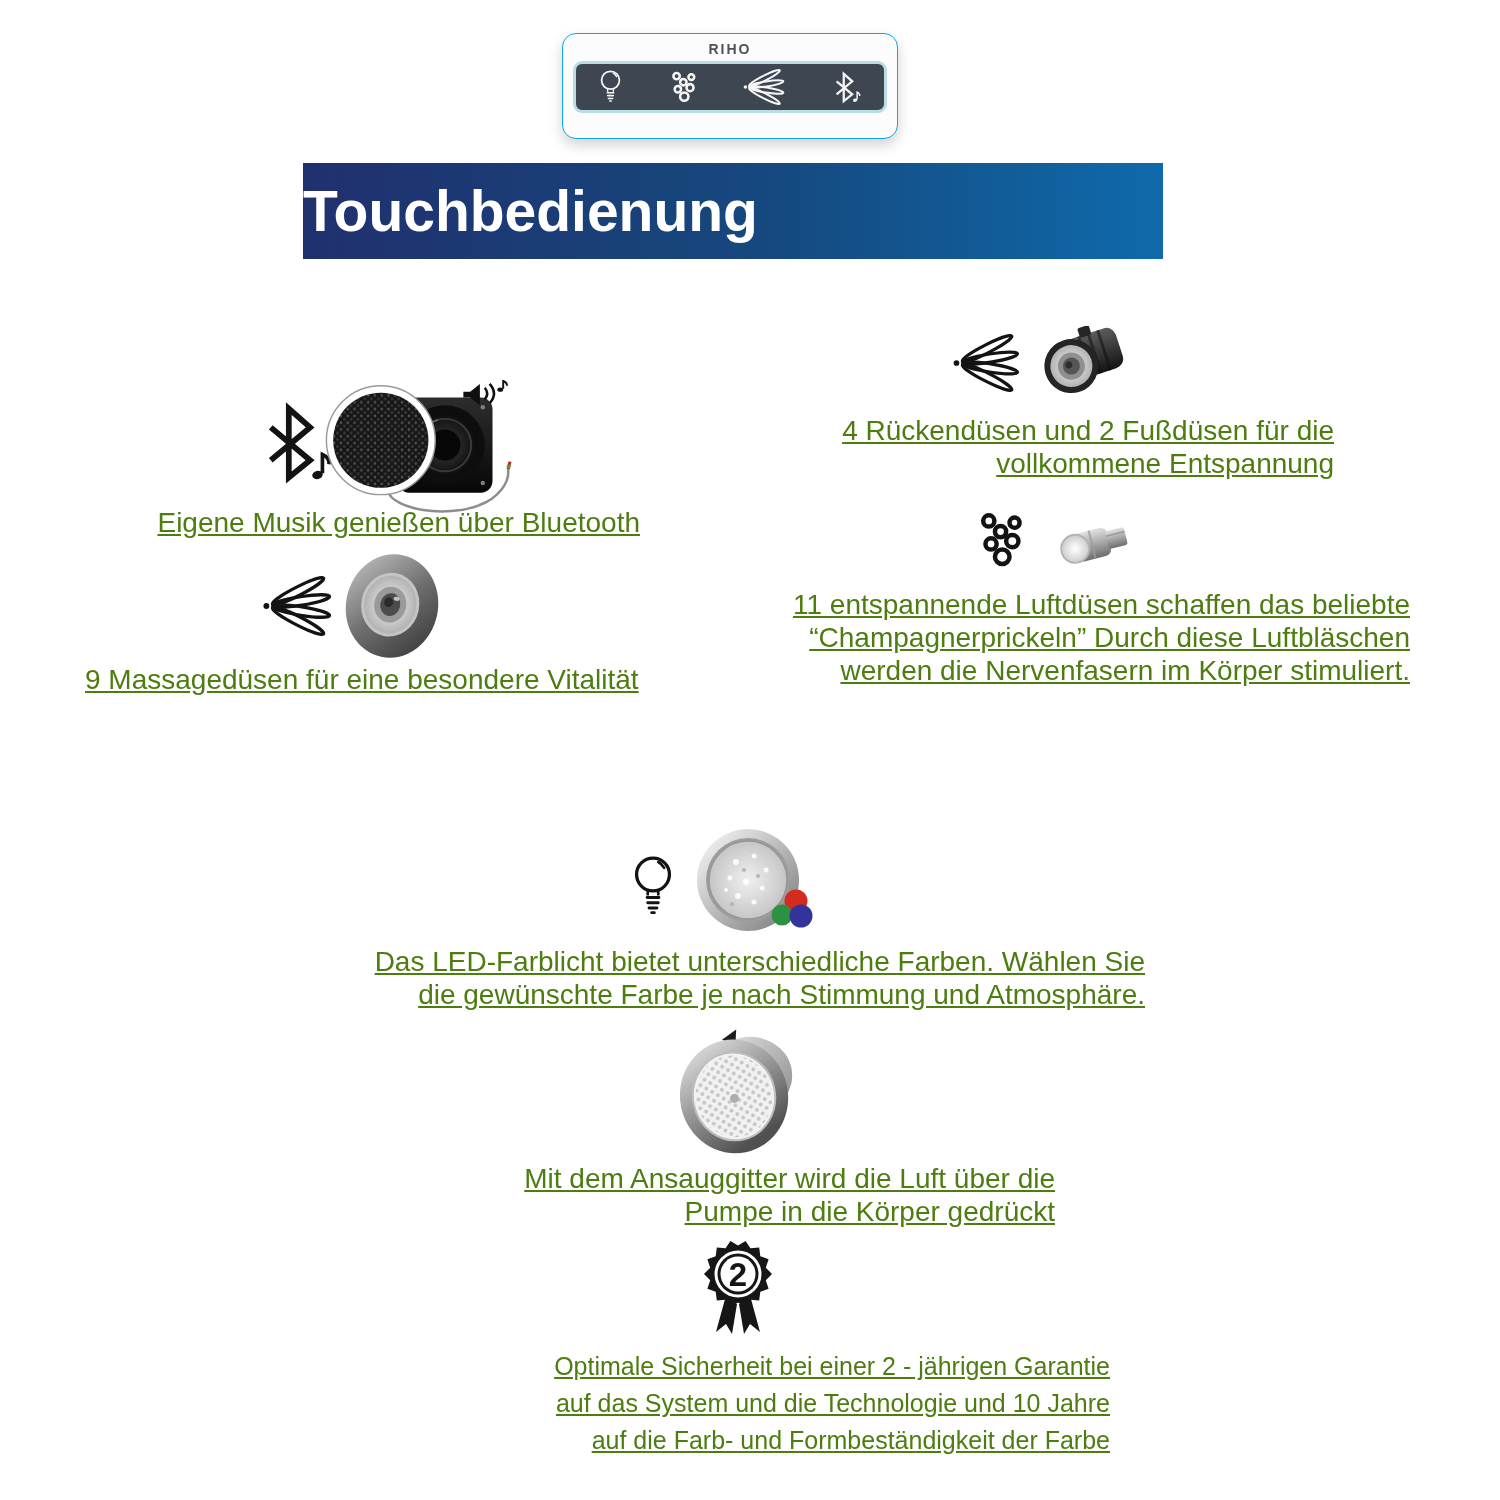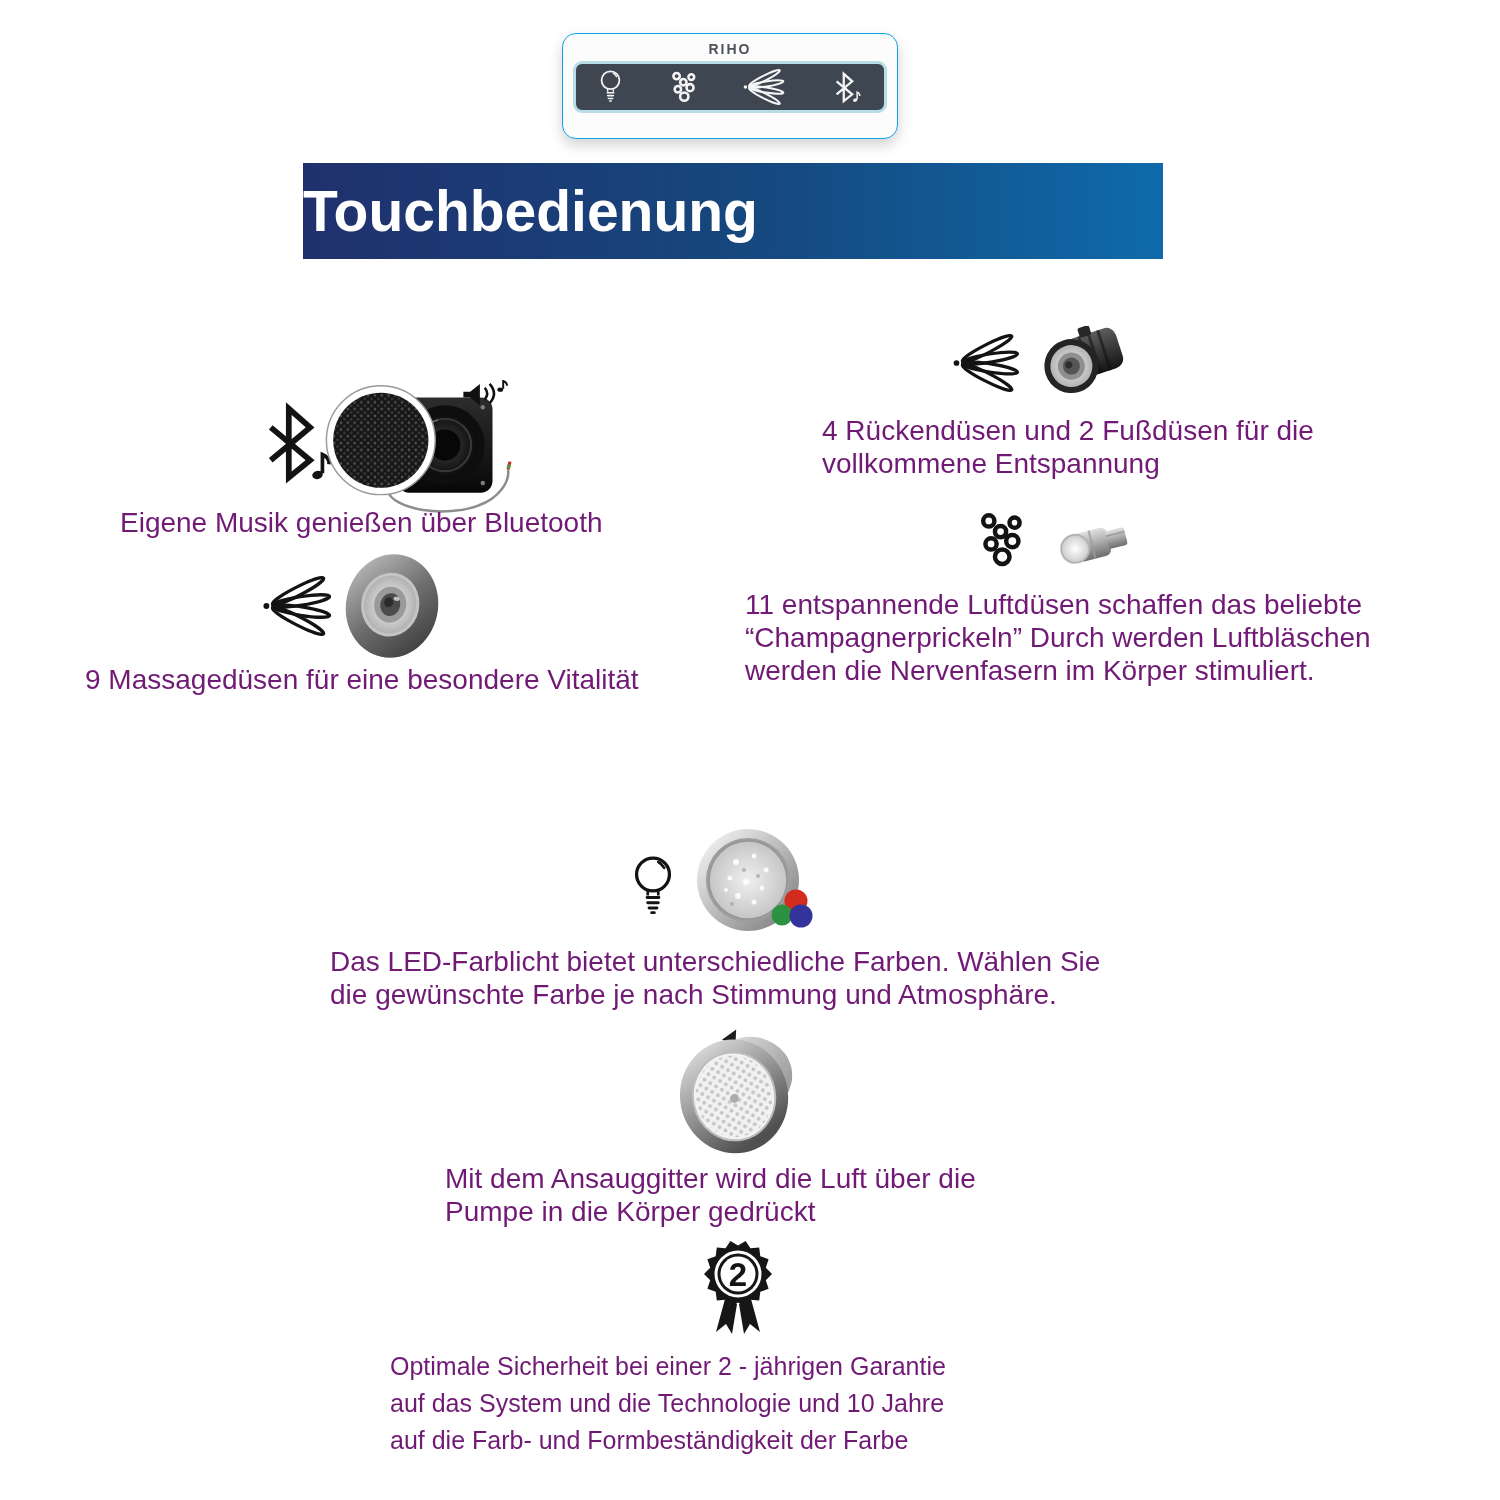--- a/index.html
+++ b/index.html
@@ -17,21 +17,21 @@
                background:#3d4651;border:3px solid #b9dde6;border-radius:9px;
                display:flex;align-items:center;justify-content:space-around;color:#f5f5f5;}
 
   
   .title-banner{left:303px;top:163px;width:860px;height:96px;
                 background:linear-gradient(90deg,#20306e 0%,#15497f 55%,#0f6aab 100%);
                 display:flex;align-items:center;justify-content:flex-start;}
   .title-banner .title{color:#ffffff;font-size:57px;font-weight:bold;letter-spacing:0px;}
 
   
-  .caption{position:absolute;text-align:left;font-size:28px;line-height:33px;color:#701a75;}
+  .caption{position:absolute;text-align:right;font-size:28px;line-height:33px;color:#4d7c0f;text-decoration:underline;}
   .caption div{white-space:nowrap;}
   #cap-bluetooth{left:120px;top:506px;width:520px;}
   #cap-massage{left:85px;top:663px;width:550px;}
   #cap-backjets{left:822px;top:414px;width:512px;}
   #cap-airjets{left:745px;top:588px;width:665px;}
   #cap-led{left:330px;top:945px;width:815px;}
   #cap-grille{left:445px;top:1162px;width:610px;}
   #cap-warranty{left:390px;top:1348px;width:720px;font-size:25px;line-height:37px;}
 
   .icon-row{position:absolute;}
@@ -244,21 +244,21 @@
         <rect x="54" y="26" width="20" height="19" rx="3" fill="url(#lg-anoz)"></rect>
         <path d="M54 31 h20 M54 40 h20" stroke="#8a8a8a" stroke-width="1.5" opacity="0.7"></path>
         <path d="M38 21 v30" stroke="#9c9c9c" stroke-width="2" opacity="0.8"></path>
         <circle cx="20" cy="36" r="15.5" fill="#b3b3b3"></circle>
         <circle cx="20" cy="36" r="13.5" fill="url(#rg-anozf)"></circle>
       </g>
     </svg>
   </div>
   <div class="caption" id="cap-airjets">
     <div>11 entspannende Luftdüsen schaffen das beliebte</div>
-    <div>“Champagnerprickeln” Durch werden Luftbläschen</div>
+    <div>“Champagnerprickeln” Durch diese Luftbläschen</div>
     <div>werden die Nervenfasern im Körper stimuliert.</div>
   </div>
 
   <div class="icon-row" style="left:628px;top:824px;width:200px;height:114px">
     <svg class="ink abs" style="left:2px;top:22px" width="46" height="82">
         <use href="#sym-bulb"></use>
       </svg>
     <svg class="abs" style="left:68px;top:2px" width="130" height="112" viewBox="0 0 130 112">
       <circle cx="52" cy="54" r="51" fill="url(#lg-ledrim)"></circle>
       <circle cx="52" cy="54" r="42" fill="#9d9d9d"></circle>

